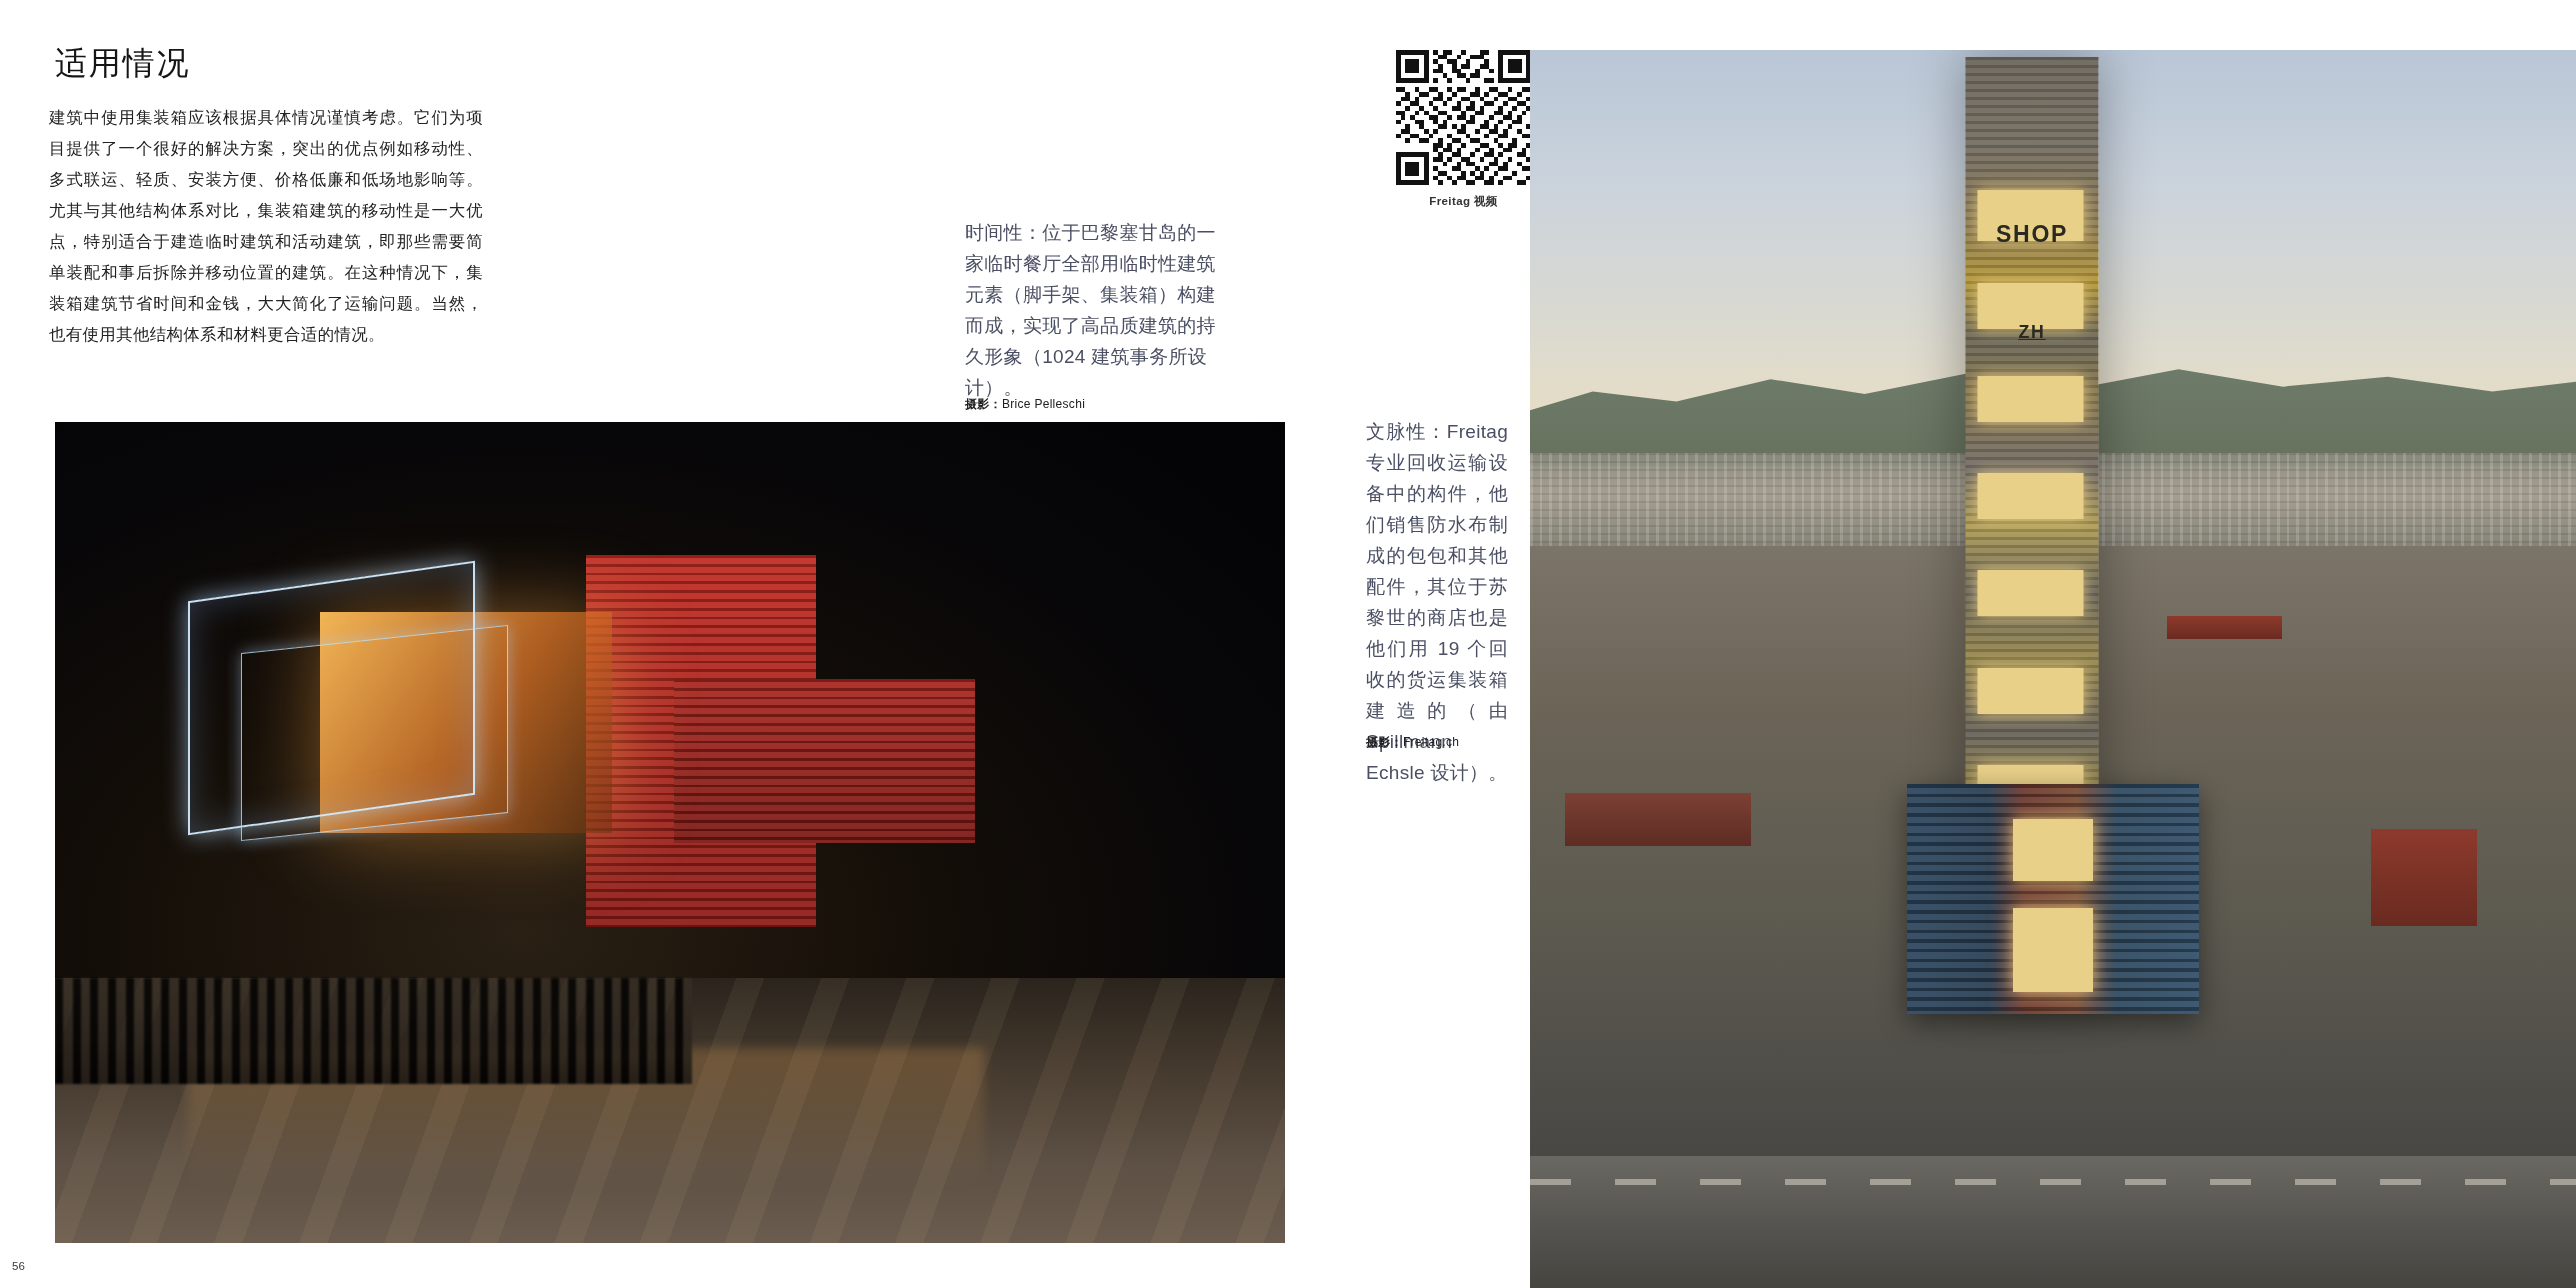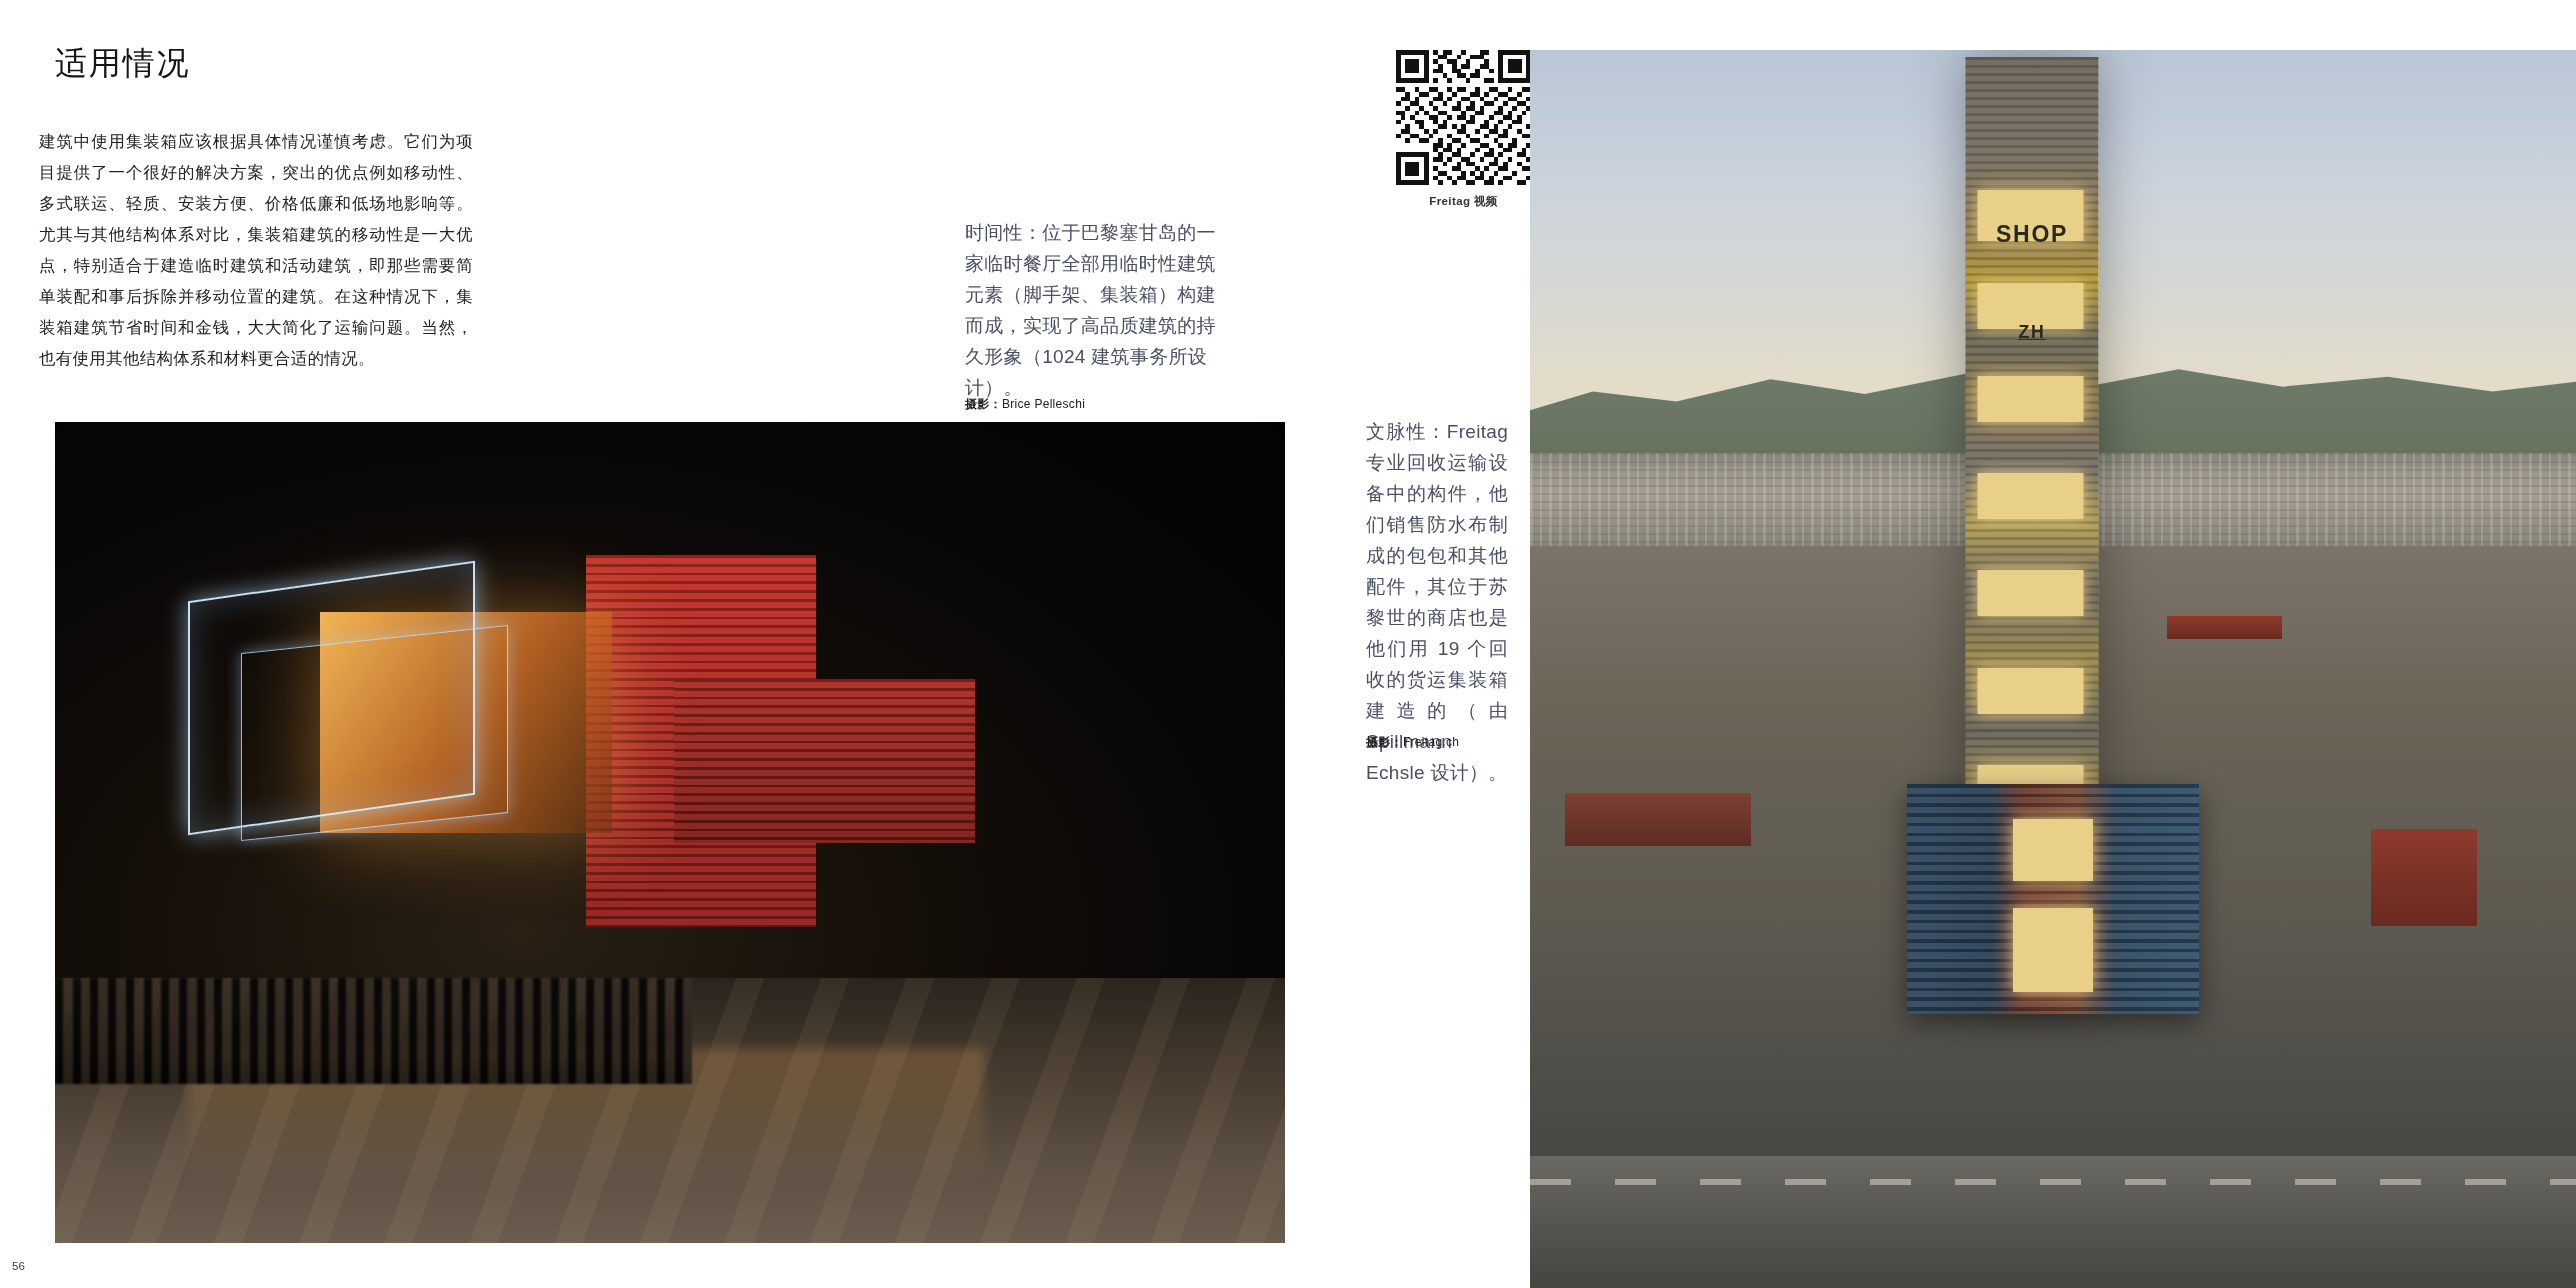--- a/index.html
+++ b/index.html
@@ -35,28 +35,27 @@
     left: 55px; top: 42px;
     font-size: 32px;
     font-weight: normal;
     letter-spacing: 1.8px;
     color: #151515;
     margin: 0;
   }
 
   .body-col {
     position: absolute;
-    left: 39px; top: 102px;
+    left: 49px; top: 102px;
     width: 434px;
     font-size: 16.4px;
     line-height: 31px;
     color: #222222;
     letter-spacing: 0.4px;
     text-align: justify;
-    margin-top: 24px;
   }
 
   .caption-col {
     position: absolute;
     left: 965px; top: 217px;
     width: 265px;
     font-size: 19px;
     line-height: 31px;
     color: #4a4f63;
     letter-spacing: 0.3px;

